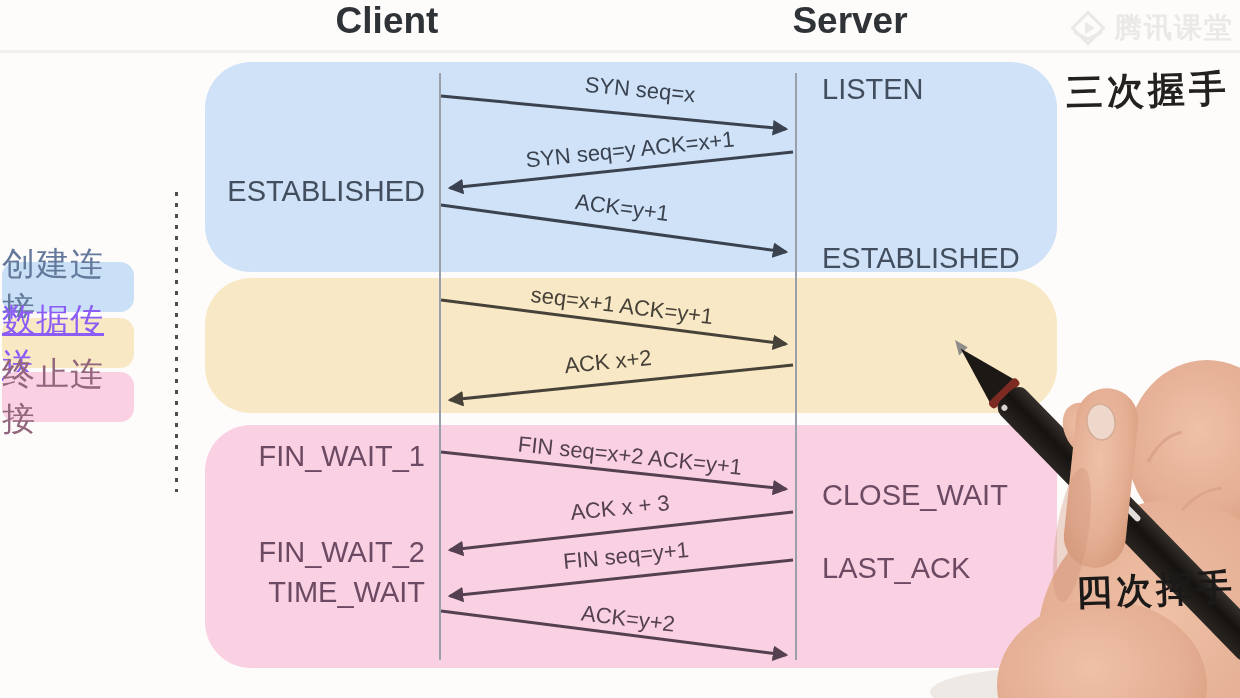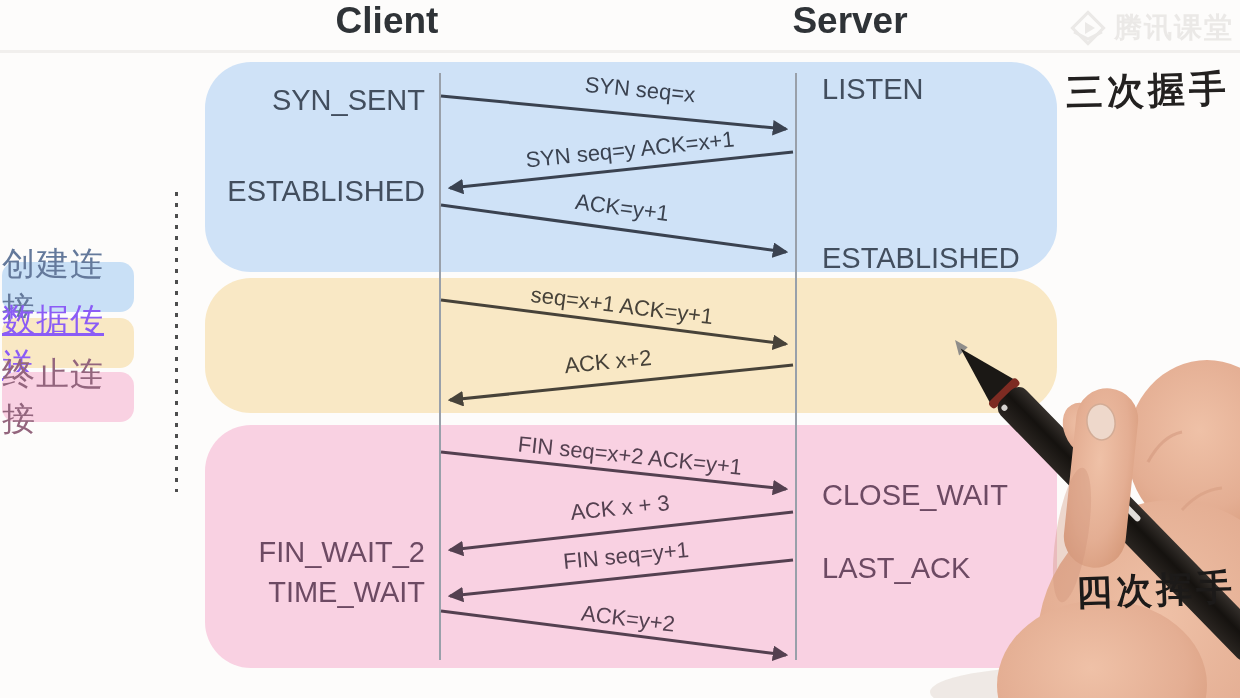--- a/index.html
+++ b/index.html
@@ -93,22 +93,22 @@
     <line x1="793" y1="152" x2="450" y2="188" stroke="#3a4250" stroke-width="3" marker-end="url(#ah-b)"></line>
     <line x1="441" y1="205" x2="786" y2="252" stroke="#3a4250" stroke-width="3" marker-end="url(#ah-b)"></line>
     <line x1="441" y1="300" x2="786" y2="344" stroke="#474239" stroke-width="3" marker-end="url(#ah-y)"></line>
     <line x1="793" y1="365" x2="450" y2="400" stroke="#474239" stroke-width="3" marker-end="url(#ah-y)"></line>
     <line x1="441" y1="452" x2="786" y2="489" stroke="#544050" stroke-width="3" marker-end="url(#ah-p)"></line>
     <line x1="793" y1="512" x2="450" y2="550" stroke="#544050" stroke-width="3" marker-end="url(#ah-p)"></line>
     <line x1="793" y1="560" x2="450" y2="596" stroke="#544050" stroke-width="3" marker-end="url(#ah-p)"></line>
     <line x1="441" y1="611" x2="786" y2="655" stroke="#544050" stroke-width="3" marker-end="url(#ah-p)"></line>
   </svg>
 
-  <div class="state client hs" style="top:85px;">SYN_SENT</div>
   <div class="state client hs" style="top:176px;">ESTABLISHED</div>
+  <div class="state client td" style="top:441px;">FIN_WAIT_1</div>
   <div class="state client td" style="top:537px;">FIN_WAIT_2</div>
   <div class="state client td" style="top:577px;">TIME_WAIT</div>
 
   <div class="state server hs" style="top:74px;">LISTEN</div>
   <div class="state server hs" style="top:243px;">ESTABLISHED</div>
   <div class="state server td" style="top:480px;">CLOSE_WAIT</div>
   <div class="state server td" style="top:553px;">LAST_ACK</div>
 
   <div class="msg-label msg-hs" style="left:640px;top:90px;transform:translate(-50%,-50%) rotate(5.5deg);">SYN seq=x</div>
   <div class="msg-label msg-hs" style="left:630px;top:150px;transform:translate(-50%,-50%) rotate(-5.8deg);">SYN seq=y ACK=x+1</div>

